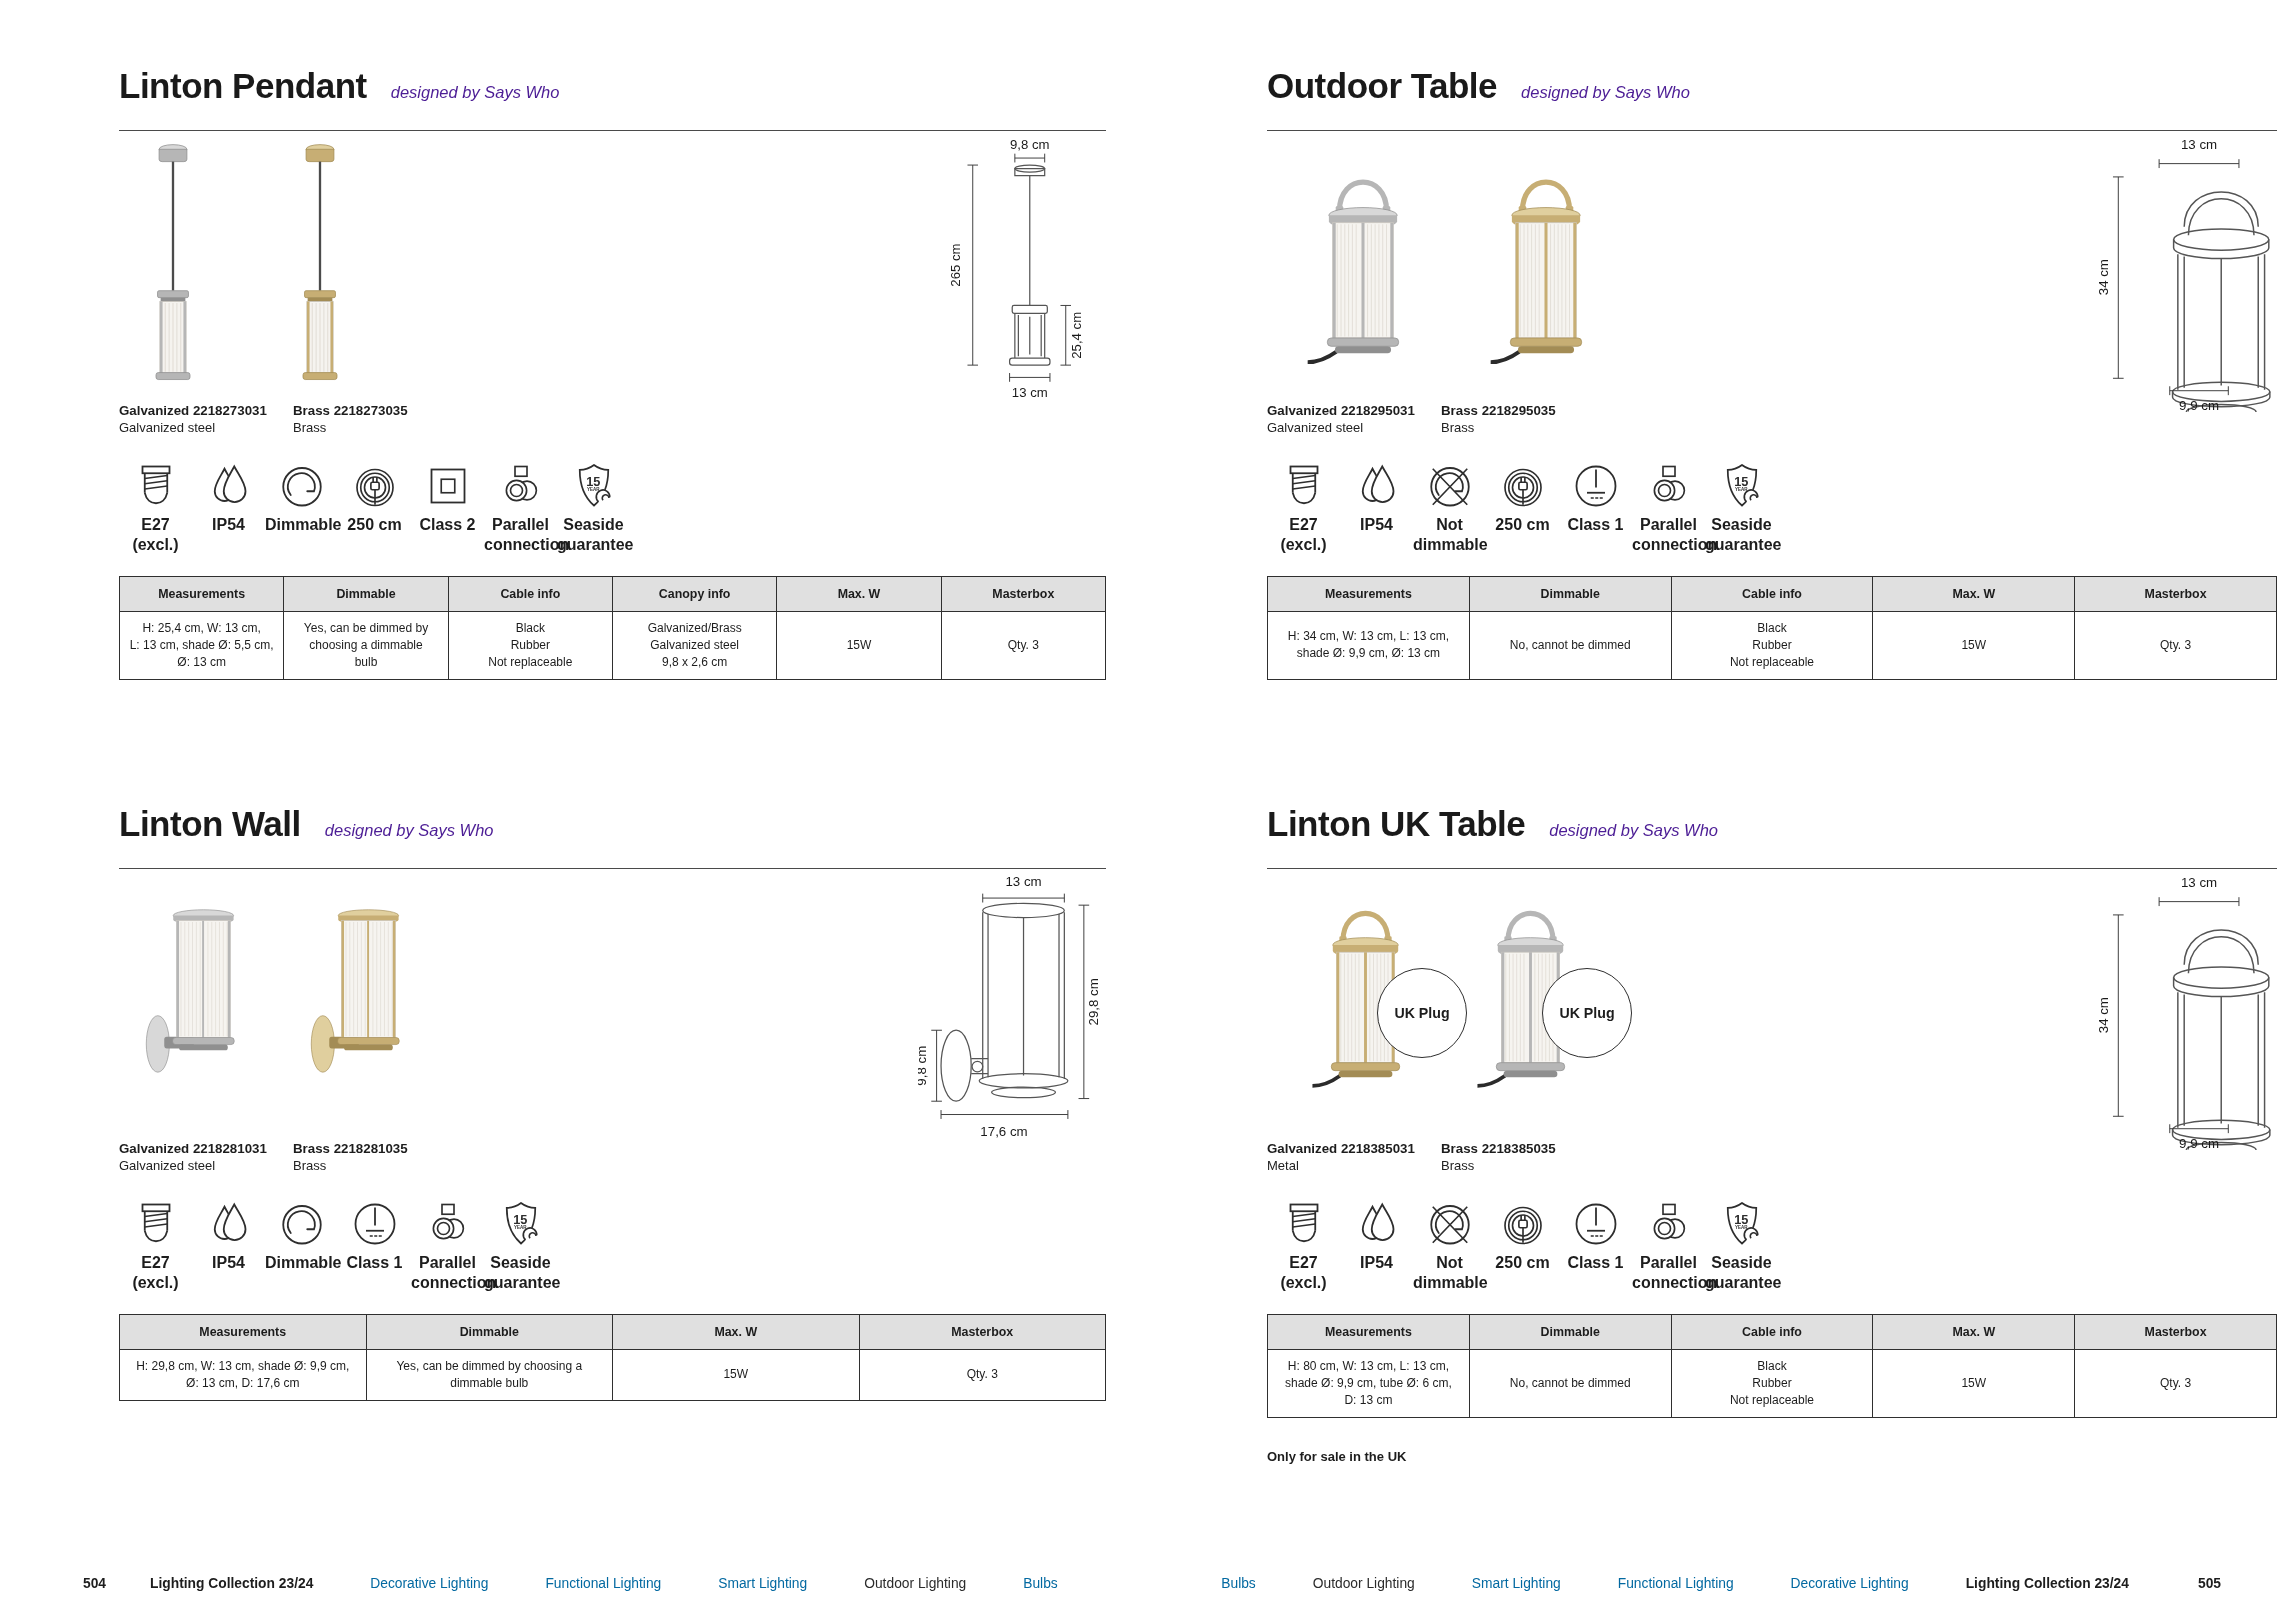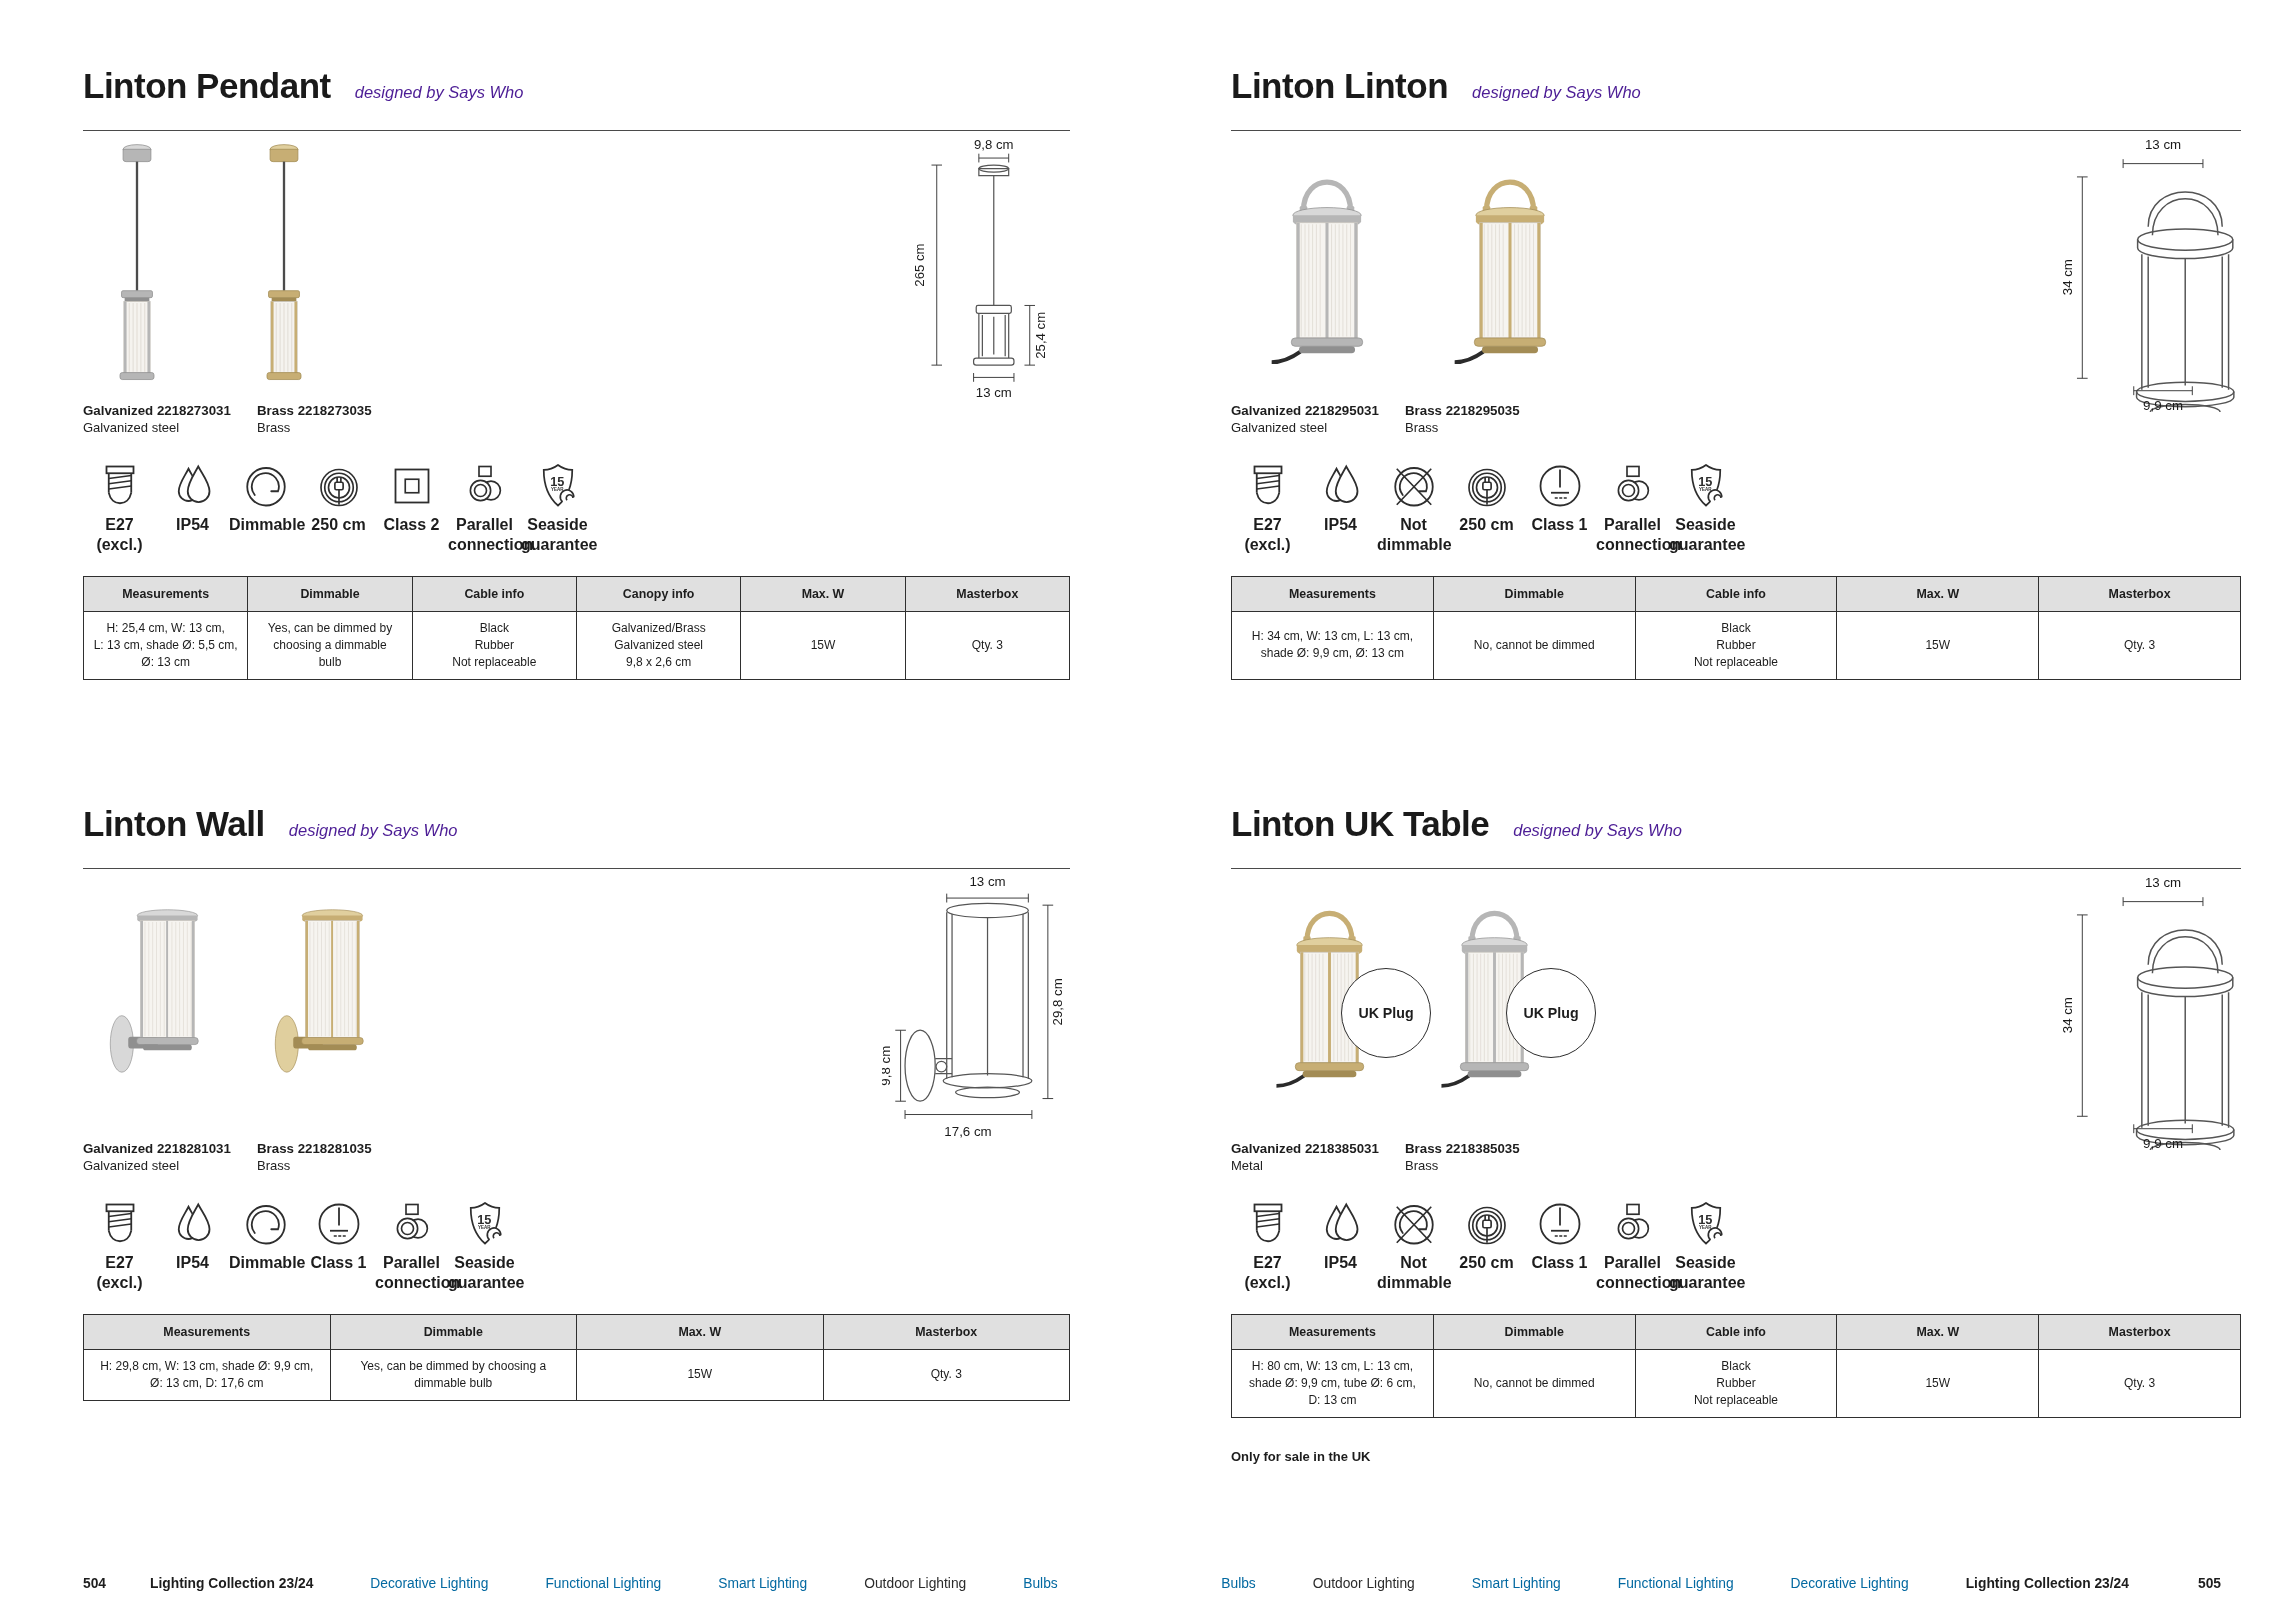--- a/index.html
+++ b/index.html
@@ -1,20 +1,20 @@
 <!DOCTYPE html>
 <html style="font-size:14.7px"><head>
 <meta charset="utf-8">
 <style>
   html,body{margin:0;padding:0;background:#ffffff;}
   body{font-family:"Liberation Sans", sans-serif; color:#1d1d1d; -webkit-font-smoothing:antialiased;}
   .page{position:relative;width:2296px;height:1624px;background:#fff;overflow:hidden;}
 
   
-  .sec{position:absolute;}
+  .sec{position:absolute;margin-left:36px;}
   #sec-pendant{left:83px;  top:66px;  width:987px;}
   #sec-table  {left:1231px;top:66px;  width:1010px;}
   #sec-wall   {left:83px;  top:804px; width:987px;}
   #sec-uk     {left:1231px;top:804px; width:1010px;}
 
   .sec-head{display:flex;align-items:baseline;border-bottom:1.8px solid #4a4a4a;padding-bottom:22px;height:42px;}
   .sec-title{font-size:35px;font-weight:bold;letter-spacing:-0.5px;margin:0;color:#1a1a1a;}
   .designer{font-style:italic;font-size:16.5px;margin-left:24px;color:#4c1d95;}
 
   .media{position:relative;height:257px;margin-top:9.2px;}
@@ -297,21 +297,21 @@
 9,8 x 2,6 cm</td>
         <td>15W</td>
         <td>Qty. 3</td>
       </tr>
         </tbody>
     </table>
   </section>
 
   <section class="sec" id="sec-table">
     <div class="sec-head">
-      <h1 class="sec-title">Linton Linton</h1>
+      <h1 class="sec-title">Outdoor Table</h1>
       <span class="designer">designed by Says Who</span>
     </div>
     <div class="media">
       <svg class="lamp variant-galvanized" style="left:39px;top:13px;" width="114" height="235" viewBox="0 0 150 310">
           <use href="#lamp-lantern"></use>
         </svg>
       <svg class="lamp variant-brass" style="left:222px;top:13px;" width="114" height="235" viewBox="0 0 150 310">
           <use href="#lamp-lantern"></use>
         </svg>
       <svg class="diagram" width="179" height="275" viewBox="0 0 200 310">

